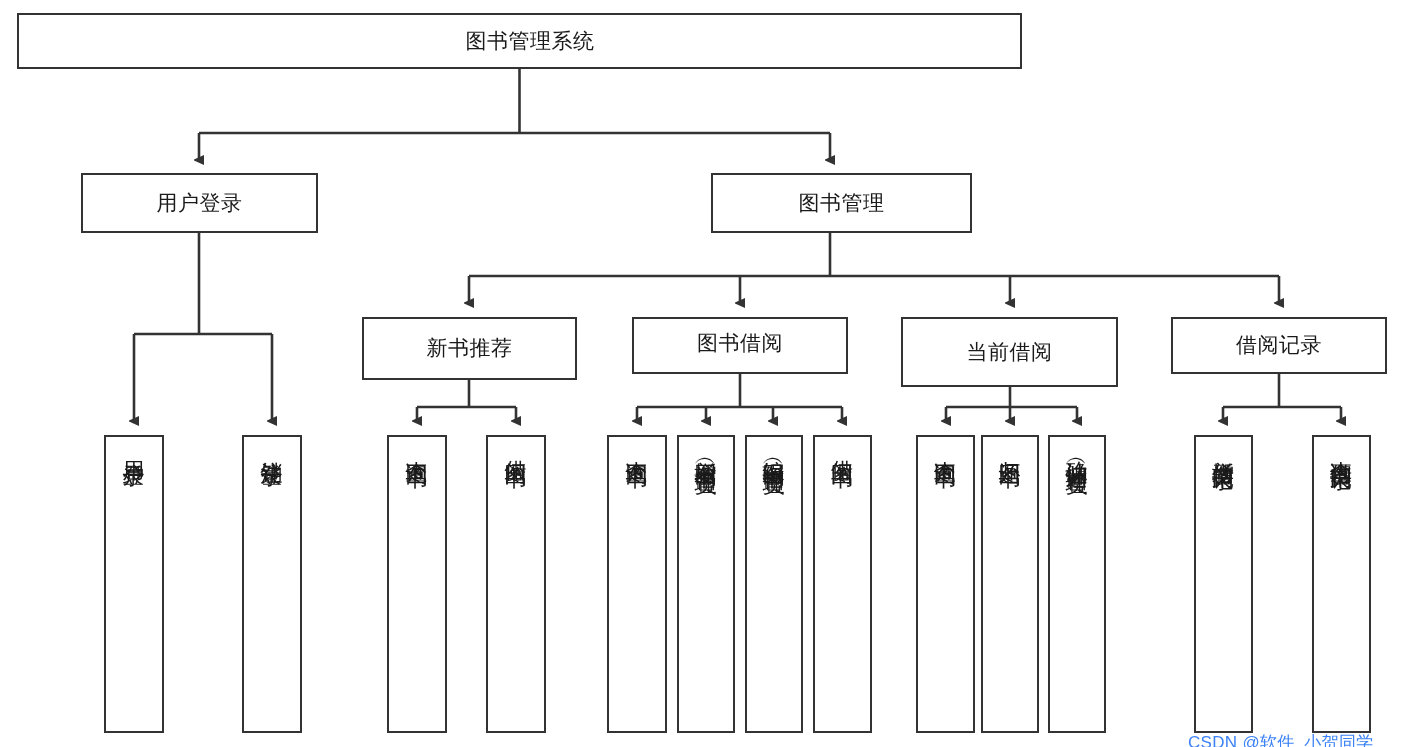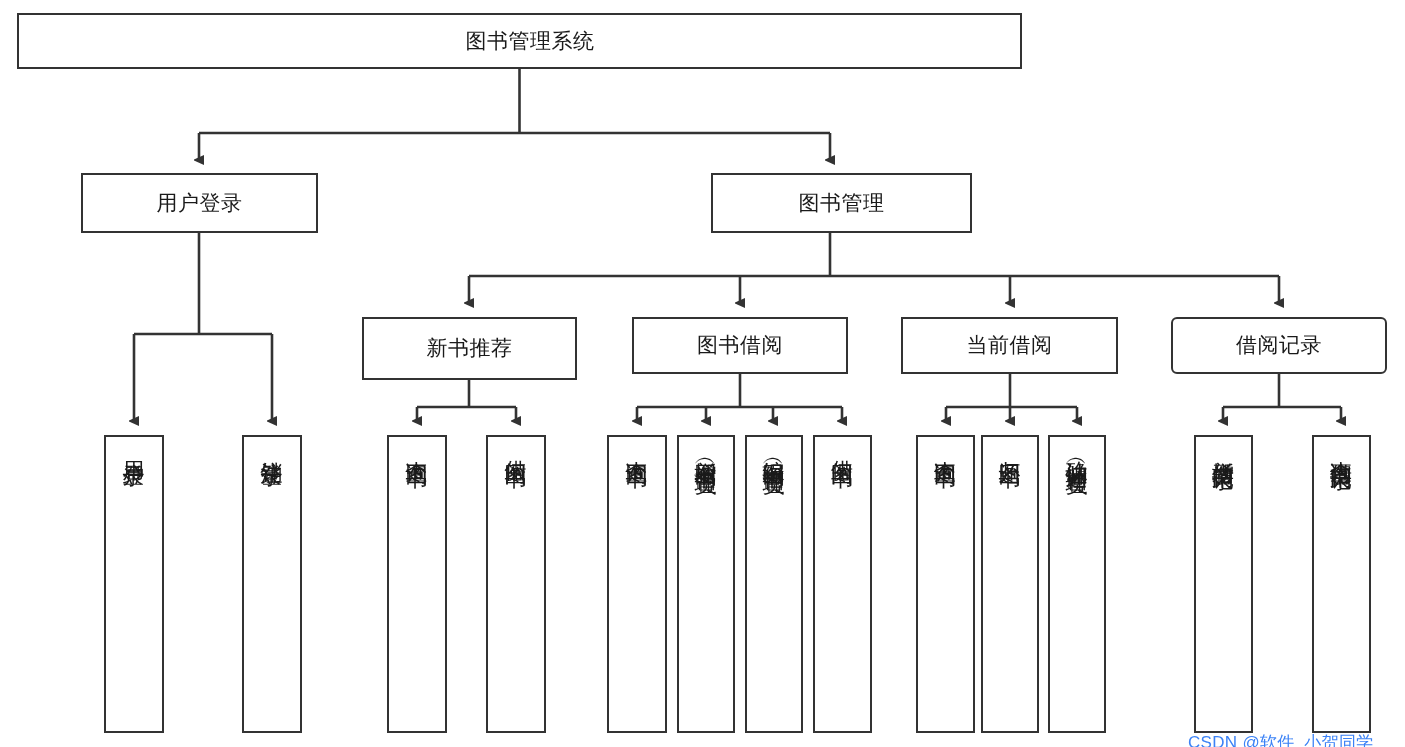--- a/index.html
+++ b/index.html
@@ -135,27 +135,27 @@
   <div class="node horizontal" style="left:81px; top:173px; width:237px; height:60px;">
     <span class="label">用户登录</span>
   </div>
   <div class="node horizontal" style="left:711px; top:173px; width:261px; height:60px;">
     <span class="label">图书管理</span>
   </div>
 
   <div class="node horizontal" style="left:362px; top:317px; width:215px; height:63px;">
     <span class="label">新书推荐</span>
   </div>
-  <div class="node horizontal" style="left:632px; top:317px; width:216px; height:57px;">
+  <div class="node horizontal" style="left:632px; top:317px; width:216px; height:57px;font-family:Liberation Mono, monospace;">
     <span class="label">图书借阅</span>
   </div>
-  <div class="node horizontal" style="left:901px; top:317px; width:217px; height:57px;">
+  <div class="node horizontal" style="left:901px; top:317px; width:217px; height:70px;">
     <span class="label">当前借阅</span>
   </div>
-  <div class="node horizontal" style="left:1171px; top:317px; width:216px; height:57px;border-radius:6px;">
+  <div class="node horizontal" style="left:1171px; top:317px; width:216px; height:57px;">
     <span class="label">借阅记录</span>
   </div>
 
   <div class="node vertical" style="left:104px; top:435px; width:60px; height:298px;">
     <span class="label">用户登录</span>
   </div>
   <div class="node vertical" style="left:242px; top:435px; width:60px; height:298px;">
     <span class="label">注销登录</span>
   </div>
 

